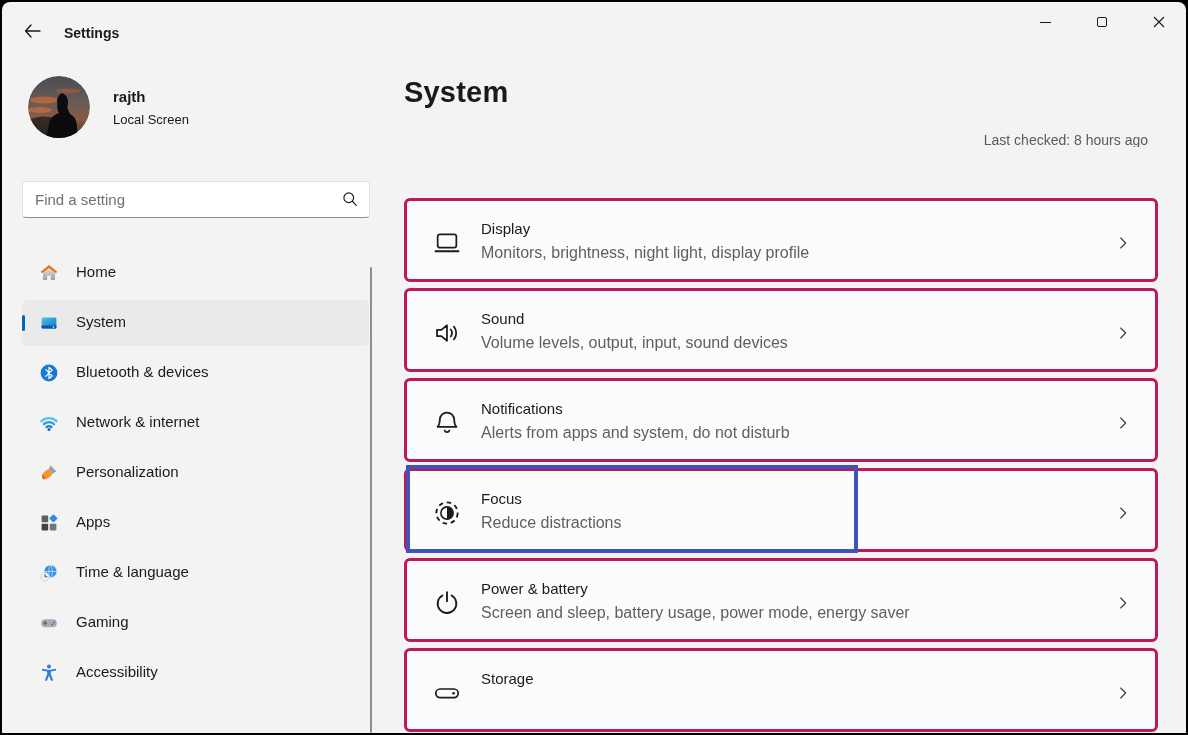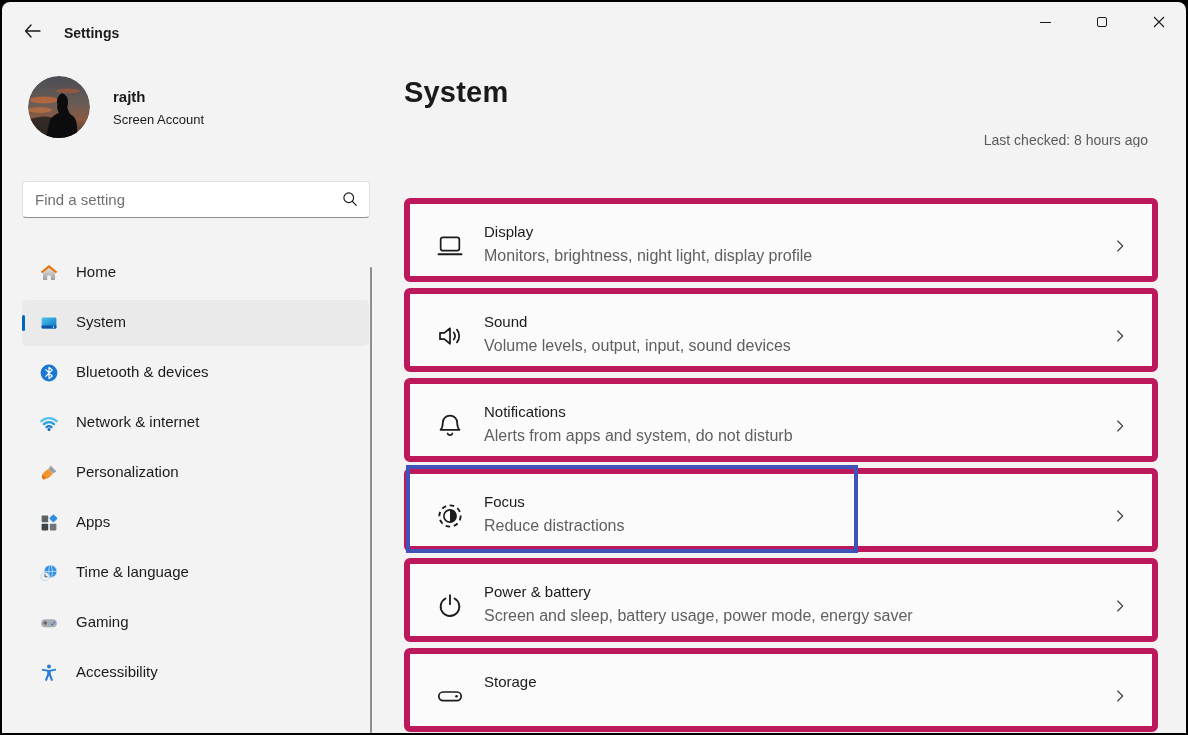--- a/index.html
+++ b/index.html
@@ -55,21 +55,21 @@
   .side-scrollbar { position:absolute; left:368px; top:265px; width:2px; height:466px; background:#8f8f8f; border-radius:1px; }
 
   
   .page-title { position:absolute; left:402px; top:74px; font-size:29px; font-weight:700; color:#1a1a1a; letter-spacing:.2px; }
   .status-clip { position:absolute; left:920px; top:129px; width:226px; height:16px; overflow:hidden; text-align:right; }
   .status-clip span { display:inline-block; font-size:14px; line-height:20px; color:#5a5a5a; margin-top:-7px; white-space:nowrap; }
 
   .cards { position:absolute; left:402px; top:196px; width:754px; }
   .card {
     position:relative; width:754px; height:84px; margin-bottom:6px;
-    background:#fbfbfb; border:6px solid #be185d; border-radius:6px; cursor:pointer;
+    background:#fbfbfb; border:3px solid #be185d; border-radius:6px; cursor:pointer;
   }
   .card-icon { position:absolute; left:24px; top:26px; width:32px; height:32px; }
   .card-title { position:absolute; left:74px; top:19px; font-size:15px; color:#1b1b1b; }
   .card-sub { position:absolute; left:74px; top:43px; font-size:16px; color:#5f5f5f; }
   .card-chevron { position:absolute; right:24px; top:34px; width:16px; height:16px; }
 
   .focus-annotation {
     position:absolute; left:404px; top:463px; width:452px; height:88px;
     border:4px solid #4152b8; z-index:10; pointer-events:none;
   }
@@ -113,21 +113,21 @@
         </defs>
         <circle cx="31" cy="31" r="31" fill="url(#sky)"></circle>
         <ellipse cx="16" cy="24" rx="14" ry="3.4" fill="#c96b3a" opacity="0.75"></ellipse>
         <ellipse cx="40" cy="15" rx="12" ry="2.6" fill="#b05a33" opacity="0.6"></ellipse>
         <ellipse cx="12" cy="34" rx="12" ry="3" fill="#d8793f" opacity="0.55"></ellipse>
         <path d="M0 44 Q14 38 26 42 L30 62 L0 62 Z" fill="#26221f" opacity="0.85"></path>
         <path d="M34 17 a9.5 9.5 0 0 1 6 9 c0 3 -1 4.6 -0.4 6.8 L42 38 c4 2 6 5 6.6 9 L50 62 L18 62 L22 44 c2.6 -4 5.4 -6 9 -7 c-1.6 -2.6 -2.2 -5 -1.6 -8.4 A9.5 9.5 0 0 1 34 17 Z" fill="#0c0c0e"></path>
       </svg>
     </div>
     <div class="acct-name">rajth</div>
-    <div class="acct-type">Screen Account</div>
+    <div class="acct-type">Local Screen</div>
   </div>
 
   <div class="searchbox">
     <input type="text" placeholder="Find a setting" style="">
     <svg class="search-glyph" width="18" height="18" viewBox="0 0 20 20">
       <circle cx="8.6" cy="8.6" r="5.4" stroke="#1b1b1b" stroke-width="1.3" fill="none"></circle>
       <path d="M12.8 12.8 L17 17" stroke="#1b1b1b" stroke-width="1.3" stroke-linecap="round"></path>
     </svg>
   </div>
 

